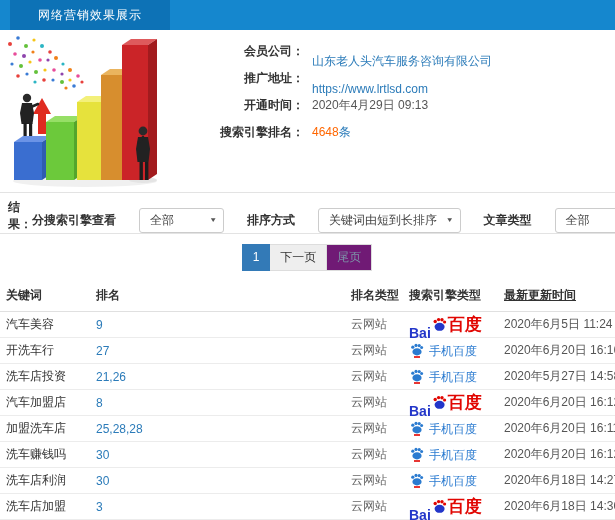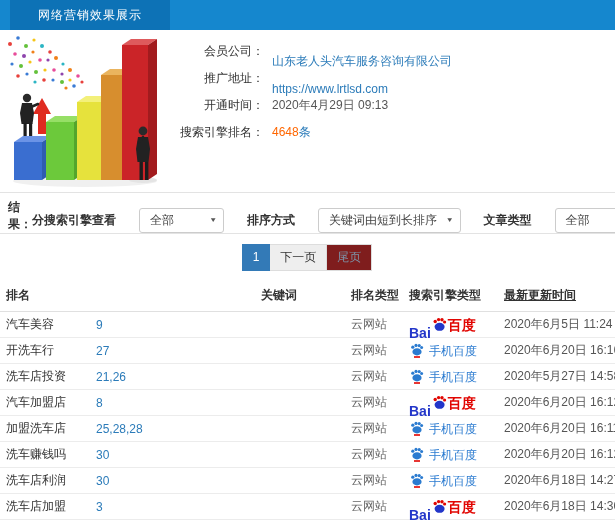--- a/index.html
+++ b/index.html
@@ -9,21 +9,21 @@
   
   .topbar { height:30px; background:#1587ce; display:flex; align-items:stretch; }
   .topbar-chip { background:#0d72b6; display:flex; align-items:center; padding:0 28px; margin-left:10px; }
   .topbar-chip span { color:#fff; font-size:12px; letter-spacing:1px; }
 
   
   .info-section { display:flex; height:162px; }
   .clipart { width:172px; height:160px; flex:0 0 172px; }
   .info-list { padding-top:8px; }
   .info-row { display:flex; height:27px; align-items:center; }
-  .info-label { width:92px; text-align:right; font-weight:normal; color:#333; }
+  .info-label { width:92px; text-align:right; font-weight:bold; color:#333;margin-left:40px; }
   .info-value { margin-left:8px; color:#555; }
   a.blue-link { color:#2b7bb9; text-decoration:none; cursor:pointer;margin-top:20px; }
   .hl-num { color:#f60; }
   .hl-suffix { color:#2b7bb9; }
 
   
   .filter-bar { border-top:1px solid #e3e3e3; border-bottom:1px solid #e3e3e3;
     height:42px; display:flex; align-items:flex-end; padding:0 8px; }
   .result-label { font-weight:bold; }
   .filter-right { margin-left:auto; display:flex; align-items:center; gap:23px; }
@@ -38,40 +38,40 @@
   .submit-btn { height:26px; padding:0 11px; border:1px solid #ccc; border-radius:4px;
     background:linear-gradient(#fff,#f3f3f3); color:#333; cursor:pointer; font-size:12px; }
 
   
   .pager-wrap { height:46px; display:flex; align-items:center; justify-content:center; }
   .pager { display:flex; }
   .page-item { min-width:27px; height:27px; display:flex; align-items:center; justify-content:center;
     border:1px solid #ddd; margin-left:-1px; padding:0 10px; cursor:pointer; }
   .page-item.active { background:#337ab7; border-color:#337ab7; color:#fff; z-index:2; }
   .page-item.next { background:#eee; color:#333; }
-  .page-item.last { background:#7f1d1d; color:#7d93a8; }
+  .page-item.last { background:#701a75; color:#7d93a8; }
 
   
   .table { width:615px; }
   .thead { display:flex; height:32px; align-items:center; border-bottom:1px solid #e0e0e0; font-weight:bold; color:#333; }
   .trow  { display:flex; height:26px; align-items:center; border-bottom:1px solid #ececec; }
   .td, .th { padding-left:6px; overflow:hidden; white-space:nowrap; }
   .c-kw   { width:90px; }
   .c-rank { width:255px; }
   .c-type { width:58px; color:#666; }
   .thead .c-type { color:#333; }
   .c-engine { width:95px; display:flex; align-items:center; }
   .c-date { flex:1; color:#555; }
   .thead .c-date { color:#333;text-decoration:underline; }
   .c-rank a { color:#2b7bb9; text-decoration:none; cursor:pointer; }
 
   
   .logo { display:inline-flex; align-items:center; line-height:1; }
   .logo-baidu .bai { color:#2336c9; font-weight:bold; font-size:14px;margin-top:17px; }
-  .logo-baidu .du  { color:#e10602; font-weight:bold; font-size:14px; }
+  .logo-baidu .du  { color:#e10602; font-weight:bold; font-size:17px; }
   .logo-baidu svg, .logo-mobile svg { margin:0 1px; }
   .logo-mobile span.mb-text { color:#2b7bd0; font-size:12px; margin-left:4px; }
 </style>
 </head>
 <body>
 
 <div class="topbar">
   <div class="topbar-chip">
     <span>网络营销效果展示</span>
   </div>
@@ -199,22 +199,22 @@
 <div class="pager-wrap">
   <div class="pager">
     <div class="page-item active">1</div>
     <div class="page-item next">下一页</div>
     <div class="page-item last">尾页</div>
   </div>
 </div>
 
 <div class="table">
   <div class="thead">
+    <div class="th c-kw">关键词</div>
     <div class="th c-rank">排名</div>
-    <div class="th c-kw">关键词</div>
     <div class="th c-type">排名类型</div>
     <div class="th c-engine">搜索引擎类型</div>
     <div class="th c-date">最新更新时间</div>
   </div>
   <div id="tbody">
   <div class="trow engine-baidu">
     <div class="td c-kw">汽车美容</div>
     <div class="td c-rank">
       <a>9</a>
     </div>

